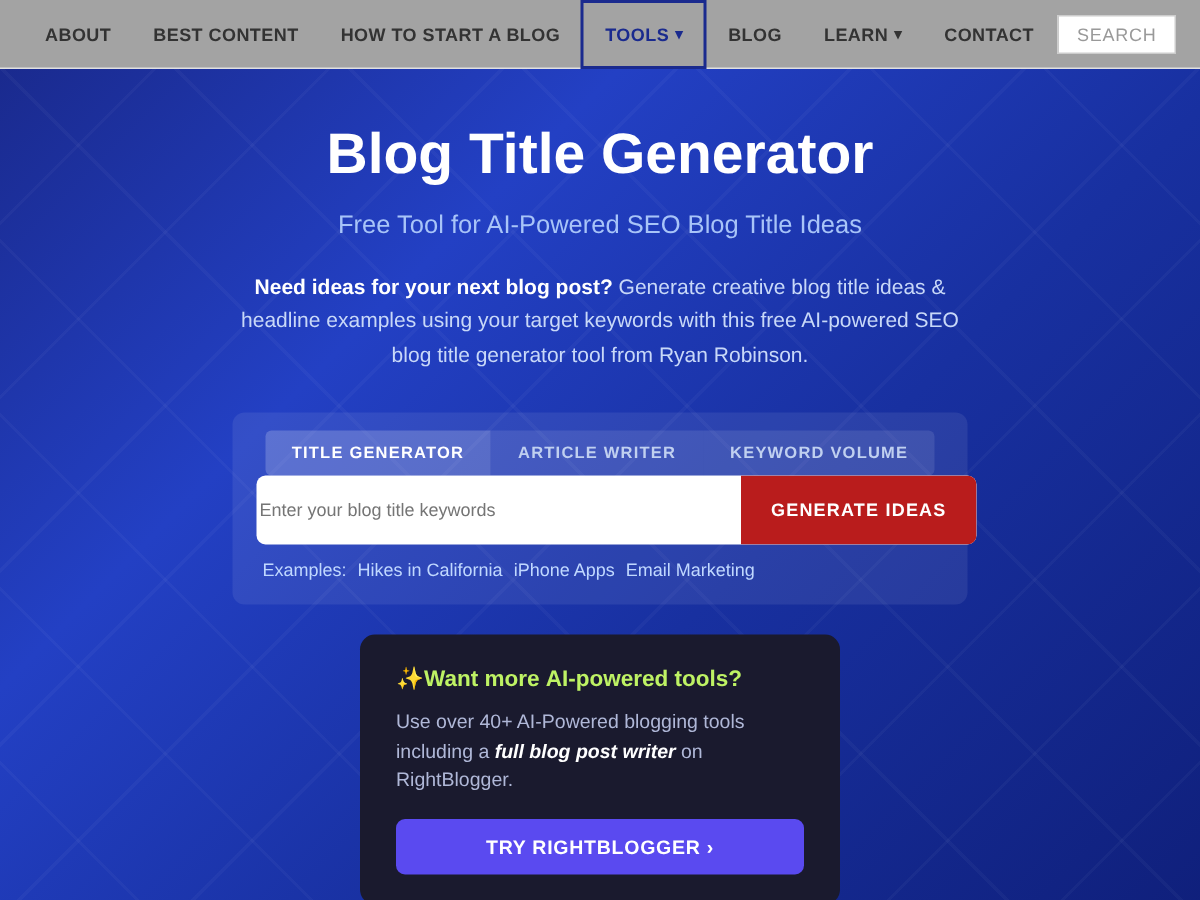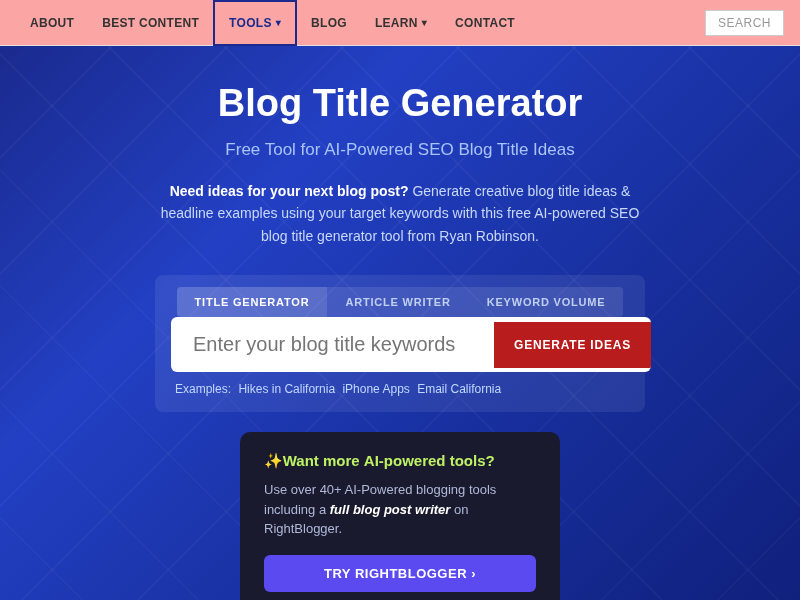--- a/index.html
+++ b/index.html
@@ -6,21 +6,21 @@
     body {
       font-family: -apple-system, BlinkMacSystemFont, 'Segoe UI', Arial, sans-serif;
       width: 800px;
       height: 600px;
       overflow: hidden;
       background: #1a2a8e;
     }
 
     
     nav {
-      background: #fca5a5;
+      background: #a3a3a3;
       display: flex;
       align-items: center;
       height: 46px;
       padding: 0 16px;
       border-bottom: 1px solid #e0e0e0;
       gap: 0;
     }
     .nav-items {
       display: flex;
       align-items: center;
@@ -154,22 +154,22 @@
       margin: 0 auto;
       width: 480px;
       overflow: hidden;
       position: relative;
       margin-top: 0;
     }
     .keyword-input {
       flex: 1;
       border: none;
       outline: none;
-      padding: 16px 22px;
-      font-size: 20px;
+      padding: 16px 2px;
+      font-size: 12px;
       color: #aaa;
       background: transparent;
     }
     .generate-btn {
       background: #b91c1c;
       color: #fff;
       border: none;
       padding: 16px 20px;
       font-size: 12px;
       font-weight: 700;
@@ -243,20 +243,23 @@
 </head>
 <body>
 
 <nav>
   <div class="nav-items">
     <div class="nav-item">
       <span>ABOUT</span>
     </div>
     <div class="nav-item">
       <span>BEST CONTENT</span>
+    </div>
+    <div class="nav-item">
+      <span>HOW TO START A BLOG</span>
     </div>
     <div class="nav-item active">
       <span>TOOLS</span>
       <span class="chevron">▾</span>
     </div>
     <div class="nav-item">
       <span>BLOG</span>
     </div>
     <div class="nav-item">
       <span>LEARN</span>
@@ -295,21 +298,21 @@
       <input class="keyword-input" type="text" placeholder="Enter your blog title keywords" style="">
       <button class="generate-btn">
         <span>GENERATE IDEAS</span>
       </button>
     </div>
 
     <div class="examples-text">
       <span>Examples:</span>
       <span>Hikes in California</span>
       <span>iPhone Apps</span>
-      <span>Email California</span>
+      <span>Email Marketing</span>
     </div>
   </div>
 
   <div class="promo-card">
     <div class="promo-title">
       <span>✨</span><span>Want more </span><strong>AI-powered tools</strong><span>?</span>
     </div>
     <p class="promo-desc">
       <span>Use over 40+ AI-Powered blogging tools including a </span><strong>full blog post writer</strong><span> on RightBlogger.</span>
     </p>

